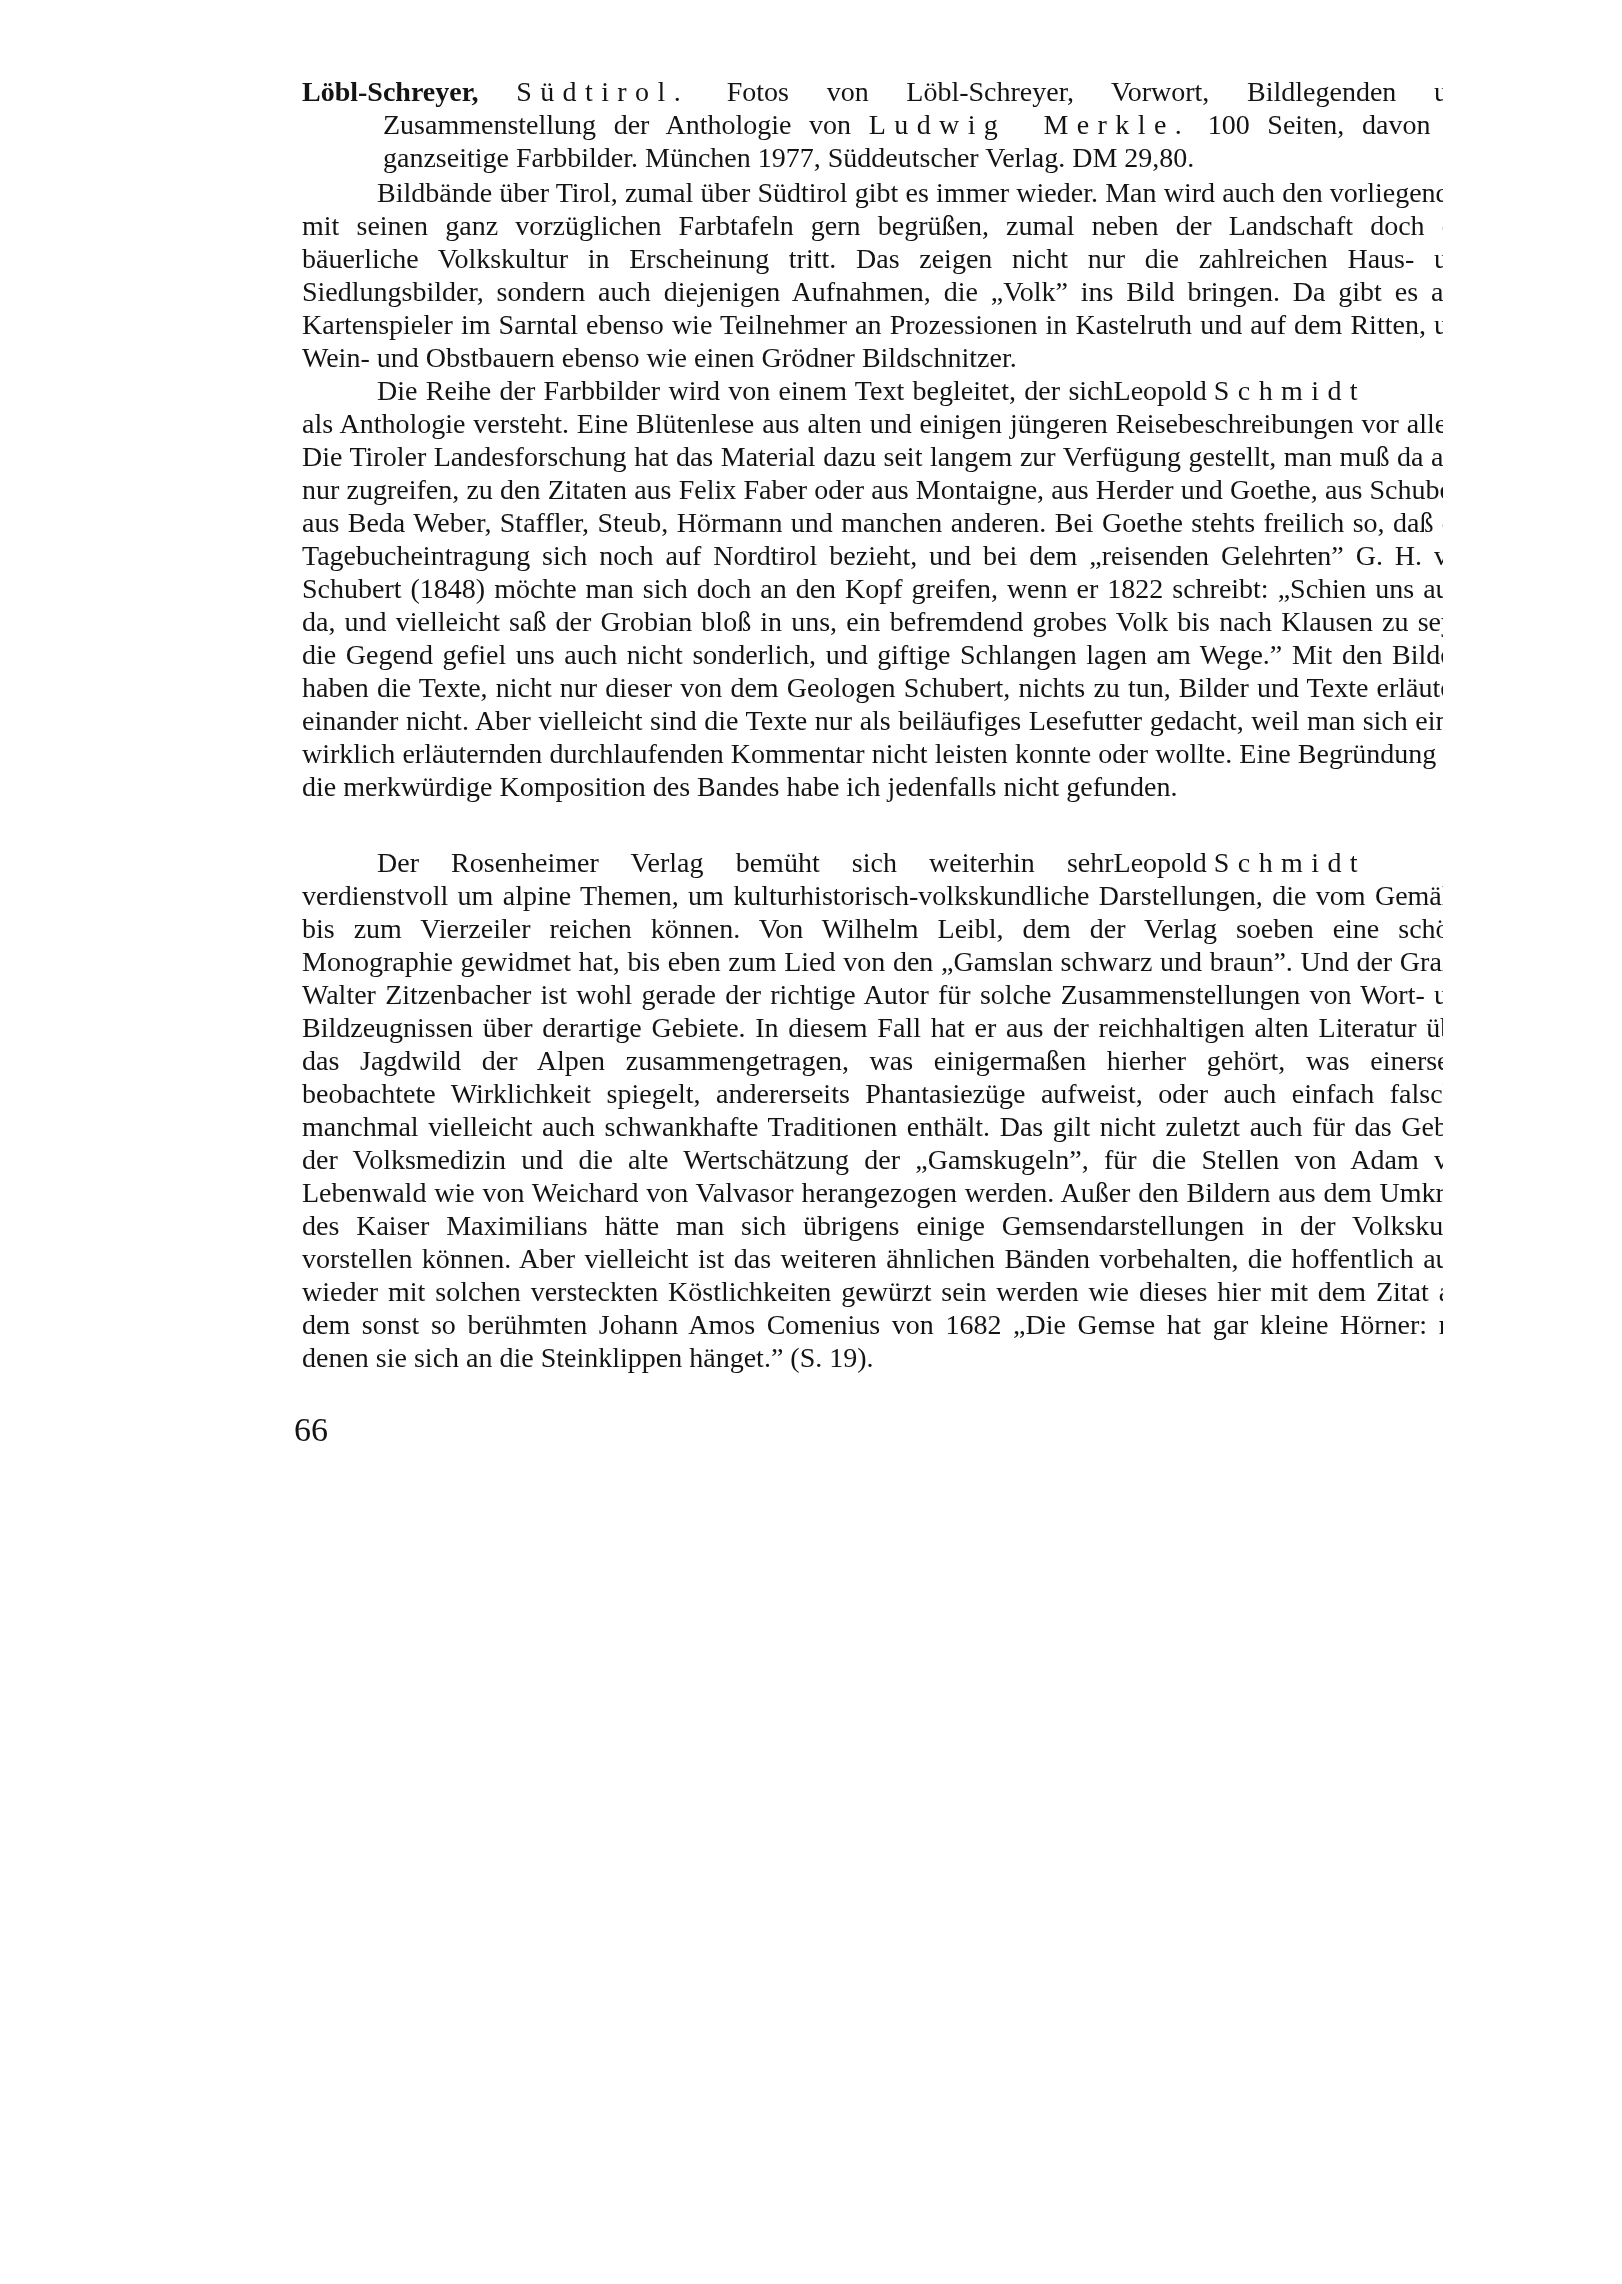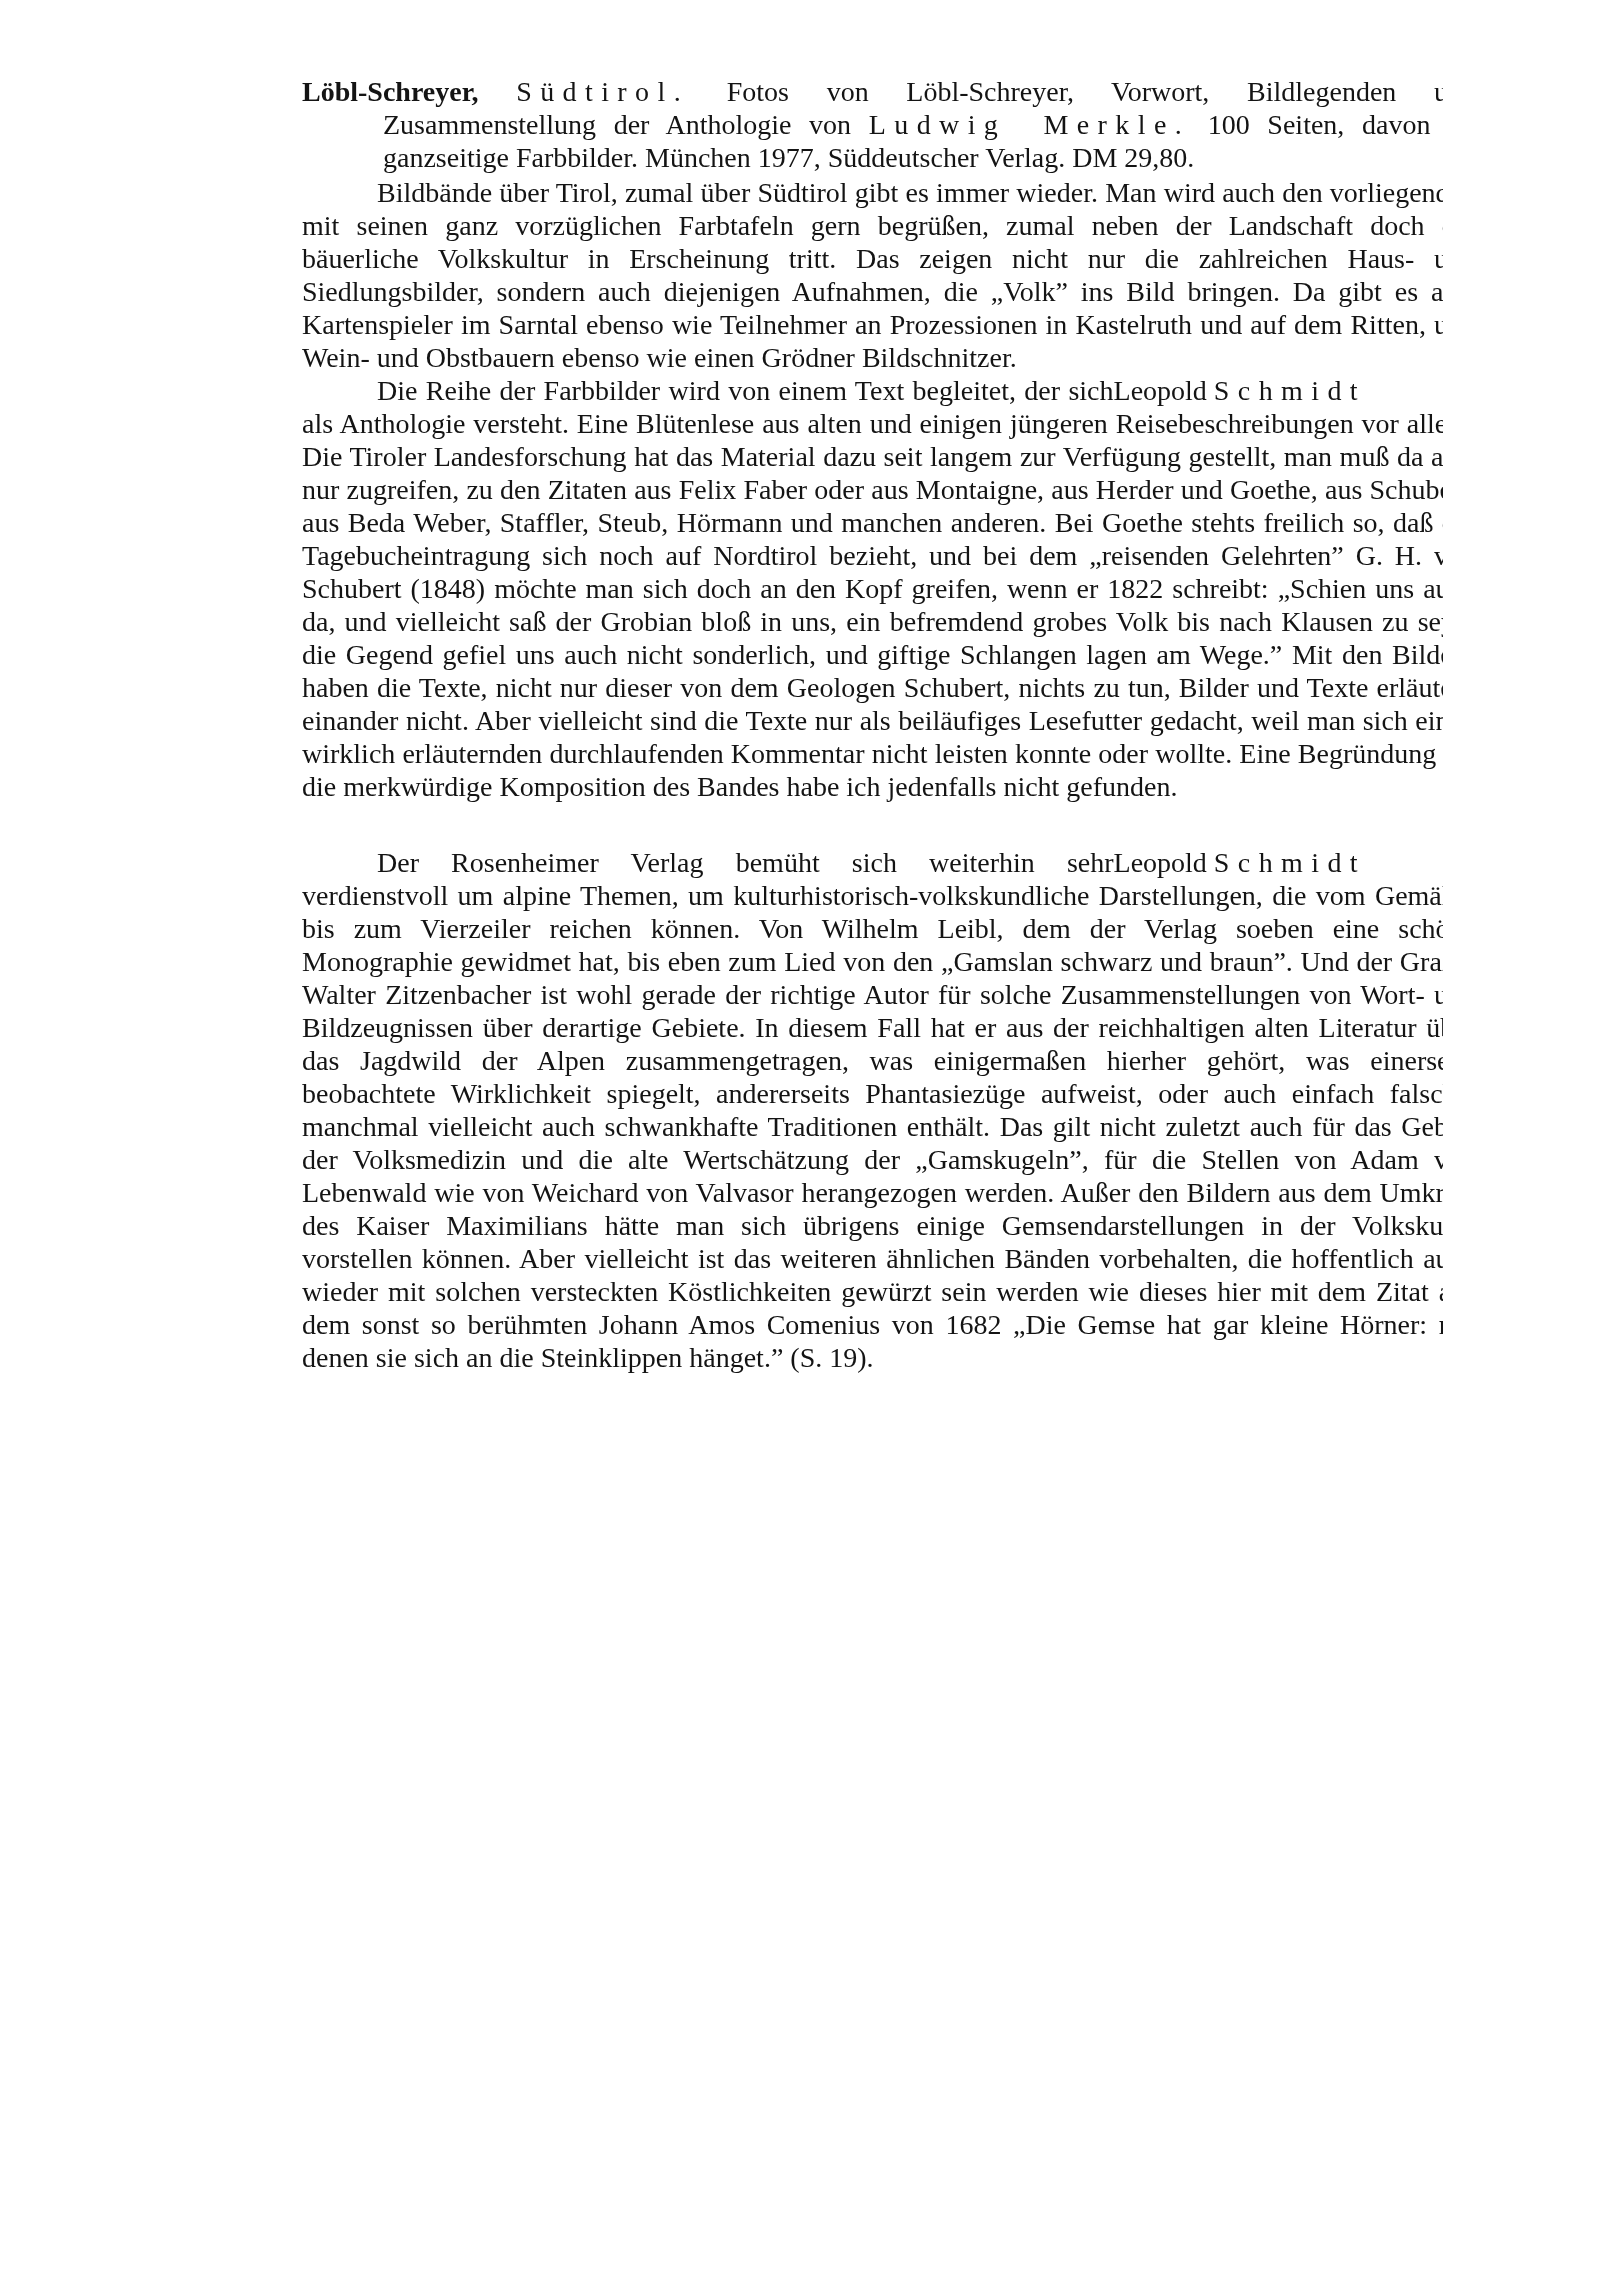--- a/index.html
+++ b/index.html
@@ -80,16 +80,17 @@
         <span class="sperr">Ludwig Merkle.</span>
         <span>100 Seiten, davon 40 ganzseitige Farbbilder. München 1977, Süddeutscher Verlag. DM 29,80.</span></p>
       <p class="review-para first">Bildbände über Tirol, zumal über Südtirol gibt es immer wieder. Man wird auch den vorliegenden mit seinen ganz vorzüglichen Farbtafeln gern begrüßen, zumal neben der Landschaft doch die bäuerliche Volkskultur in Erscheinung tritt. Das zeigen nicht nur die zahlreichen Haus- und Siedlungsbilder, sondern auch diejenigen Aufnahmen, die „Volk” ins Bild bringen. Da gibt es also Kartenspieler im Sarntal ebenso wie Teilnehmer an Prozessionen in Kastelruth und auf dem Ritten, und Wein- und Obstbauern ebenso wie einen Grödner Bildschnitzer.</p>
       <p class="review-para"><span class="signature"><span>Leopold</span> <span class="sperr">Schmidt</span></span><span>Die Reihe der Farbbilder wird von einem Text begleitet, der sich als Anthologie versteht. Eine Blütenlese aus alten und einigen jüngeren Reisebeschreibungen vor allem. Die Tiroler Landesforschung hat das Material dazu seit langem zur Verfügung gestellt, man muß da also nur zugreifen, zu den Zitaten aus Felix Faber oder aus Montaigne, aus Herder und Goethe, aus Schubert, aus Beda Weber, Staffler, Steub, Hörmann und manchen anderen. Bei Goethe stehts freilich so, daß die Tagebucheintragung sich noch auf Nordtirol bezieht, und bei dem „reisenden Gelehrten” G. H. von Schubert (1848) möchte man sich doch an den Kopf greifen, wenn er 1822 schreibt: „Schien uns auch da, und vielleicht saß der Grobian bloß in uns, ein befremdend grobes Volk bis nach Klausen zu seyn, die Gegend gefiel uns auch nicht sonderlich, und giftige Schlangen lagen am Wege.” Mit den Bildern haben die Texte, nicht nur dieser von dem Geologen Schubert, nichts zu tun, Bilder und Texte erläutern einander nicht. Aber vielleicht sind die Texte nur als beiläufiges Lesefutter gedacht, weil man sich einen wirklich erläuternden durchlaufenden Kommentar nicht leisten konnte oder wollte. Eine Begründung für die merkwürdige Komposition des Bandes habe ich jedenfalls nicht gefunden.</span></p>
     </article>
 
     <article class="review">
       <p class="review-para first review-2-body"><span class="signature"><span>Leopold</span> <span class="sperr">Schmidt</span></span><span>Der Rosenheimer Verlag bemüht sich weiterhin sehr verdienstvoll um alpine Themen, um kulturhistorisch-volkskundliche Darstellungen, die vom Gemälde bis zum Vierzeiler reichen können. Von Wilhelm Leibl, dem der Verlag soeben eine schöne Monographie gewidmet hat, bis eben zum Lied von den „Gamslan schwarz und braun”. Und der Grazer Walter Zitzenbacher ist wohl gerade der richtige Autor für solche Zusammenstellungen von Wort- und Bildzeugnissen über derartige Gebiete. In diesem Fall hat er aus der reichhaltigen alten Literatur über das Jagdwild der Alpen zusammengetragen, was einigermaßen hierher gehört, was einerseits beobachtete Wirklichkeit spiegelt, andererseits Phantasiezüge aufweist, oder auch einfach falsche, manchmal vielleicht auch schwankhafte Traditionen enthält. Das gilt nicht zuletzt auch für das Gebiet der Volksmedizin und die alte Wertschätzung der „Gamskugeln”, für die Stellen von Adam von Lebenwald wie von Weichard von Valvasor herangezogen werden. Außer den Bildern aus dem Umkreis des Kaiser Maximilians hätte man sich übrigens einige Gemsendarstellungen in der Volkskunst vorstellen können. Aber vielleicht ist das weiteren ähnlichen Bänden vorbehalten, die hoffentlich auch wieder mit solchen versteckten Köstlichkeiten gewürzt sein werden wie dieses hier mit dem Zitat aus dem sonst so berühmten Johann Amos Comenius von 1682 „Die Gemse hat gar kleine Hörner: mit denen sie sich an die Steinklippen hänget.” (S. 19).</span></p>
     </article>
 
+    <div class="page-number">66</div>
 
   </div>
 </div>
 
 
 </body></html>

